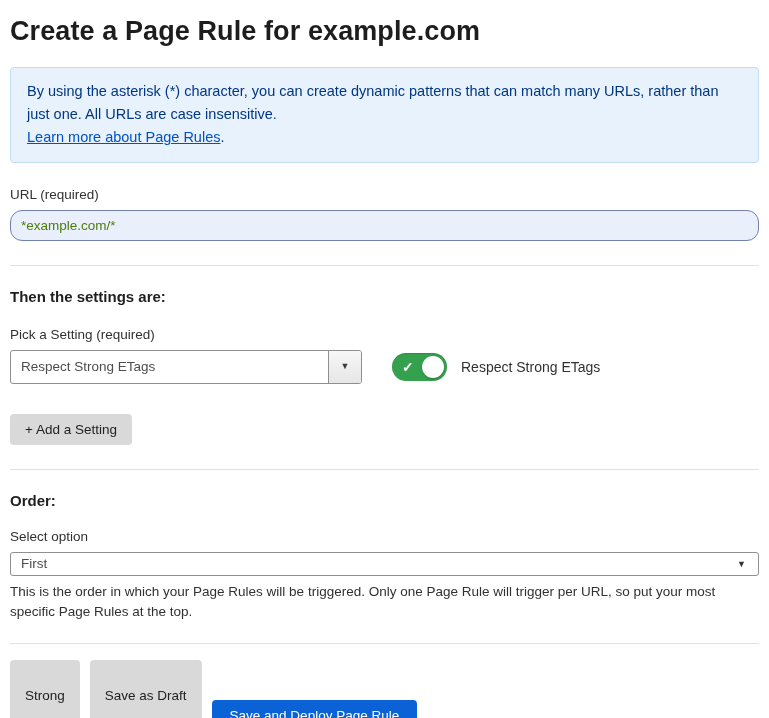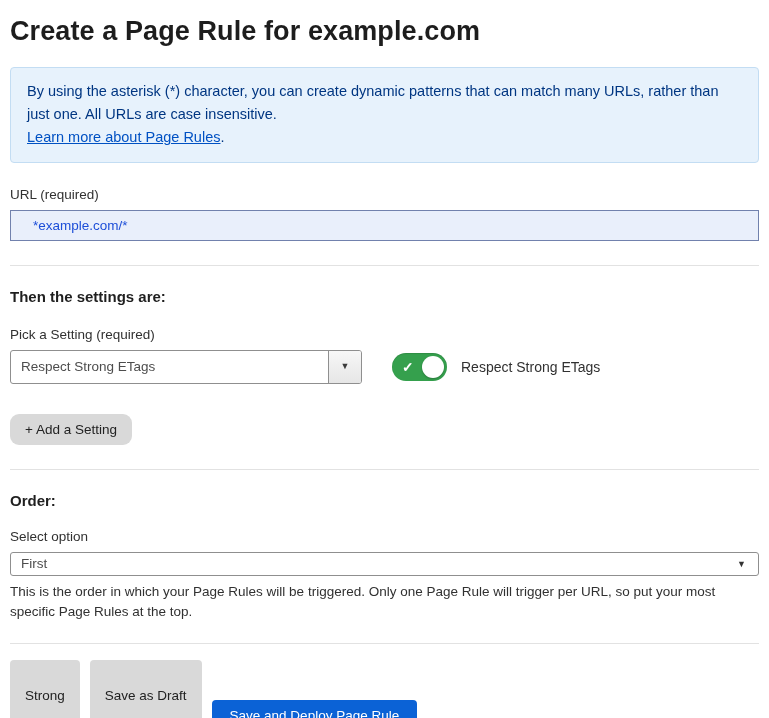--- a/index.html
+++ b/index.html
@@ -33,24 +33,24 @@
   .field-label {
     display:block;
     margin-top:24px;
     font-size:13.5px; color:#313131;
   }
   .url-input {
     display:block; width:100%; height:31px;
     margin-top:8px;
     background:var(--input-bg,#e9effb);
     border:1px solid var(--input-border,#7181ad);
-    border-radius:0;
-    padding:0 22px;
+    border-radius:12px;
+    padding:0 10px;
     font-family:"Liberation Sans", sans-serif;
-    font-size:13.5px; color:#1d4ed8;
+    font-size:13.5px; color:#4d7c0f;
   }
   .divider {
     border:none;
     border-top:1px solid var(--divider,#e2e2e2);
     margin:24px 0 22px 0;
   }
   .divider.footer-div { margin:20px 0 16px 0; }
   h2 { font-size:15px; font-weight:700; color:#1f1f1f; }
   .setting-row {
     margin-top:8px;
@@ -111,21 +111,21 @@
     cursor:pointer;
     color:#222;
     background:var(--gray-button,#d9d9d9);
   }
   .btn.primary {
     background:var(--primary-button,#0b62d6);
     color:#fff;
     padding:8px 18px;
     margin-top:40px;
   }
-  .add-setting { margin-top:30px;border-radius:9px; }
+  .add-setting { margin-top:30px; }
   .help-text {
     margin-top:6px;
     font-size:13.5px; color:#313131; line-height:1.55;
   }
   .footer { display:flex; gap:10px; }
 </style>
 </head>
 <body>
 
 <div>

